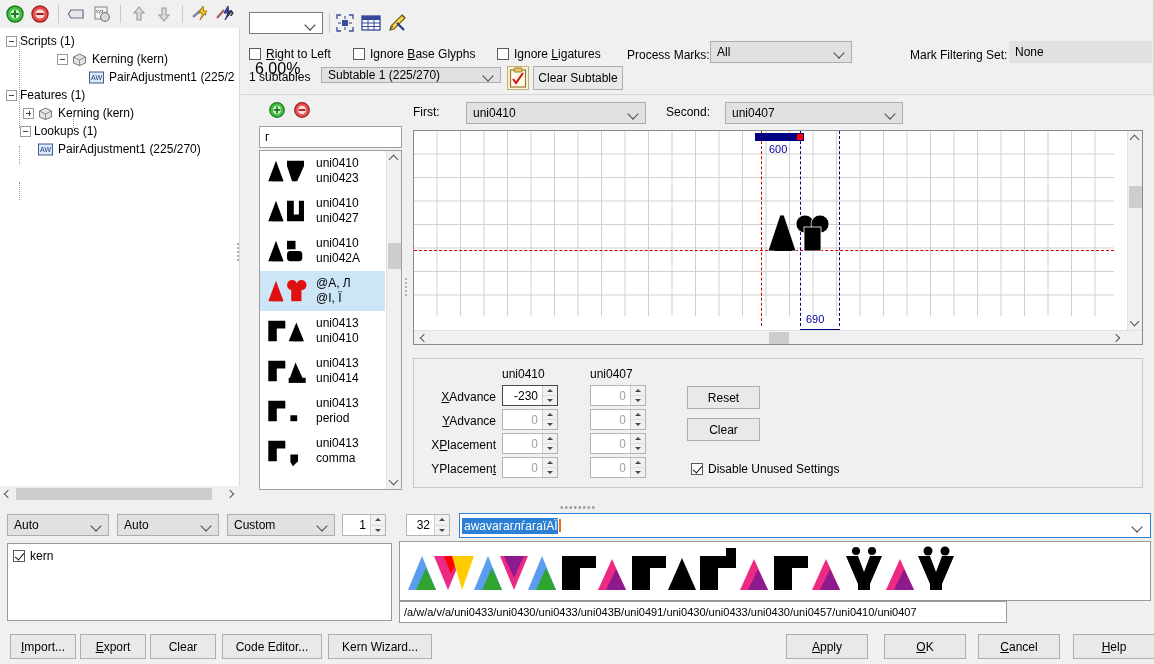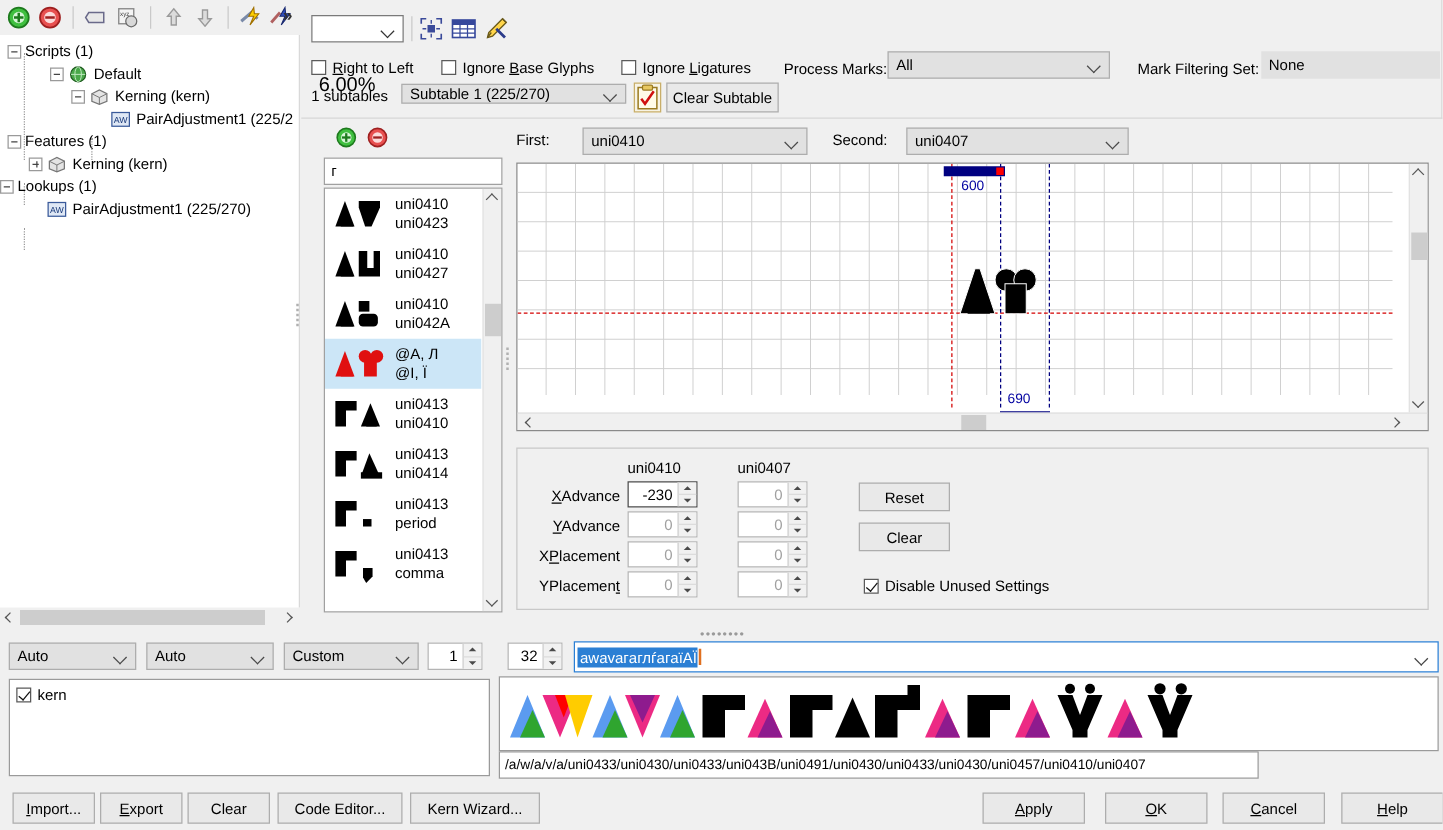--- a/index.html
+++ b/index.html
@@ -314,29 +314,20 @@
     </div>
     <div style="position:absolute;right:6px;top:4px;font-size:14px;font-weight:bold;color:#333;">»</div>
   </div>
 
   <div id="tree-panel">
     <div id="tree-nodes" style="position:absolute;left:0;top:4px;width:238px;">
         <div class="tnode" style="padding-left: 6px;">
           <span class="expander"></span>
           <span>Scripts (1)</span>
         </div>
-        <div class="tnode" style="padding-left: 40px;">
-          <span class="expander"></span>
-          <span class="ticon"><svg width="17" height="15" viewBox="0 0 17 15">
-              <circle cx="8.5" cy="7.5" r="6" fill="#4aa84a" stroke="#1d5a1d" stroke-width="1"></circle>
-              <ellipse cx="8.5" cy="7.5" rx="2.6" ry="6" fill="none" stroke="#bfe8bf" stroke-width="0.8"></ellipse>
-              <path d="M2.8 7.5 L14.2 7.5" stroke="#bfe8bf" stroke-width="0.8"></path>
-            </svg></span>
-          <span>Default</span>
-        </div>
         <div class="tnode" style="padding-left: 57px;">
           <span class="expander"></span>
           <span class="ticon"><svg width="17" height="15" viewBox="0 0 17 15">
               <path d="M2.5 5 L8.5 2 L14.5 5 L14.5 11 L8.5 13.5 L2.5 11 Z" fill="#e4e4e4" stroke="#777" stroke-width="1"></path>
               <path d="M2.5 5 L8.5 8 L14.5 5" fill="none" stroke="#777" stroke-width="0.8"></path>
               <path d="M8.5 8 L8.5 13.5" stroke="#777" stroke-width="0.8"></path>
             </svg></span>
           <span>Kerning (kern)</span>
         </div>
         <div class="tnode" style="padding-left: 74px;">
@@ -353,21 +344,21 @@
         </div>
         <div class="tnode" style="padding-left: 23px;">
           <span class="expander plus"></span>
           <span class="ticon"><svg width="17" height="15" viewBox="0 0 17 15">
               <path d="M2.5 5 L8.5 2 L14.5 5 L14.5 11 L8.5 13.5 L2.5 11 Z" fill="#e4e4e4" stroke="#777" stroke-width="1"></path>
               <path d="M2.5 5 L8.5 8 L14.5 5" fill="none" stroke="#777" stroke-width="0.8"></path>
               <path d="M8.5 8 L8.5 13.5" stroke="#777" stroke-width="0.8"></path>
             </svg></span>
           <span>Kerning (kern)</span>
         </div>
-        <div class="tnode" style="padding-left: 0;">
+        <div class="tnode" style="padding-left: 20px;">
           <span class="expander"></span>
           <span>Lookups (1)</span>
         </div>
         <div class="tnode" style="padding-left: 23px;">
           <span class="dots"></span>
           <span class="ticon"><svg width="17" height="15" viewBox="0 0 17 15">
               <rect x="1.5" y="2" width="14" height="11" fill="#dfe8f5" stroke="#3a5a9a" stroke-width="1"></rect>
               <text x="3" y="10" font-size="7" fill="#1a3a7a" font-family="Liberation Sans">AW</text>
             </svg></span>
           <span>PairAdjustment1 (225/270)</span>
@@ -453,21 +444,21 @@
           </div>
           <div class="chk" style="position: absolute; left: 112px; top: 3px;">
             <span class="box"></span>
             <span>Ignore <span class="u">B</span>ase Glyphs</span>
           </div>
           <div class="chk" style="position: absolute; left: 256px; top: 3px;">
             <span class="box"></span>
             <span>Ignore <span class="u">L</span>igatures</span>
           </div>
           <div style="position: absolute; left: 386px; top: 4px; font-size: 12px;">Process Marks:</div>
-          <div class="combo" style="position: absolute; left: 469px; top: -3px; width: 178px; height: 22px;">
+          <div class="combo" style="position: absolute; left: 469px; top: -3px; width: 142px; height: 22px;">
             <span>All</span>
             <span class="arrow"></span>
           </div>
           <div style="position: absolute; left: 669px; top: 4px; font-size: 12px;">Mark Filtering Set:</div>
         </div>
 
       <div class="flat-field" id="markfilter" style="position:absolute;left:768px;top:41px;width:143px;height:22px;">
         <span>None</span>
       </div>
 

